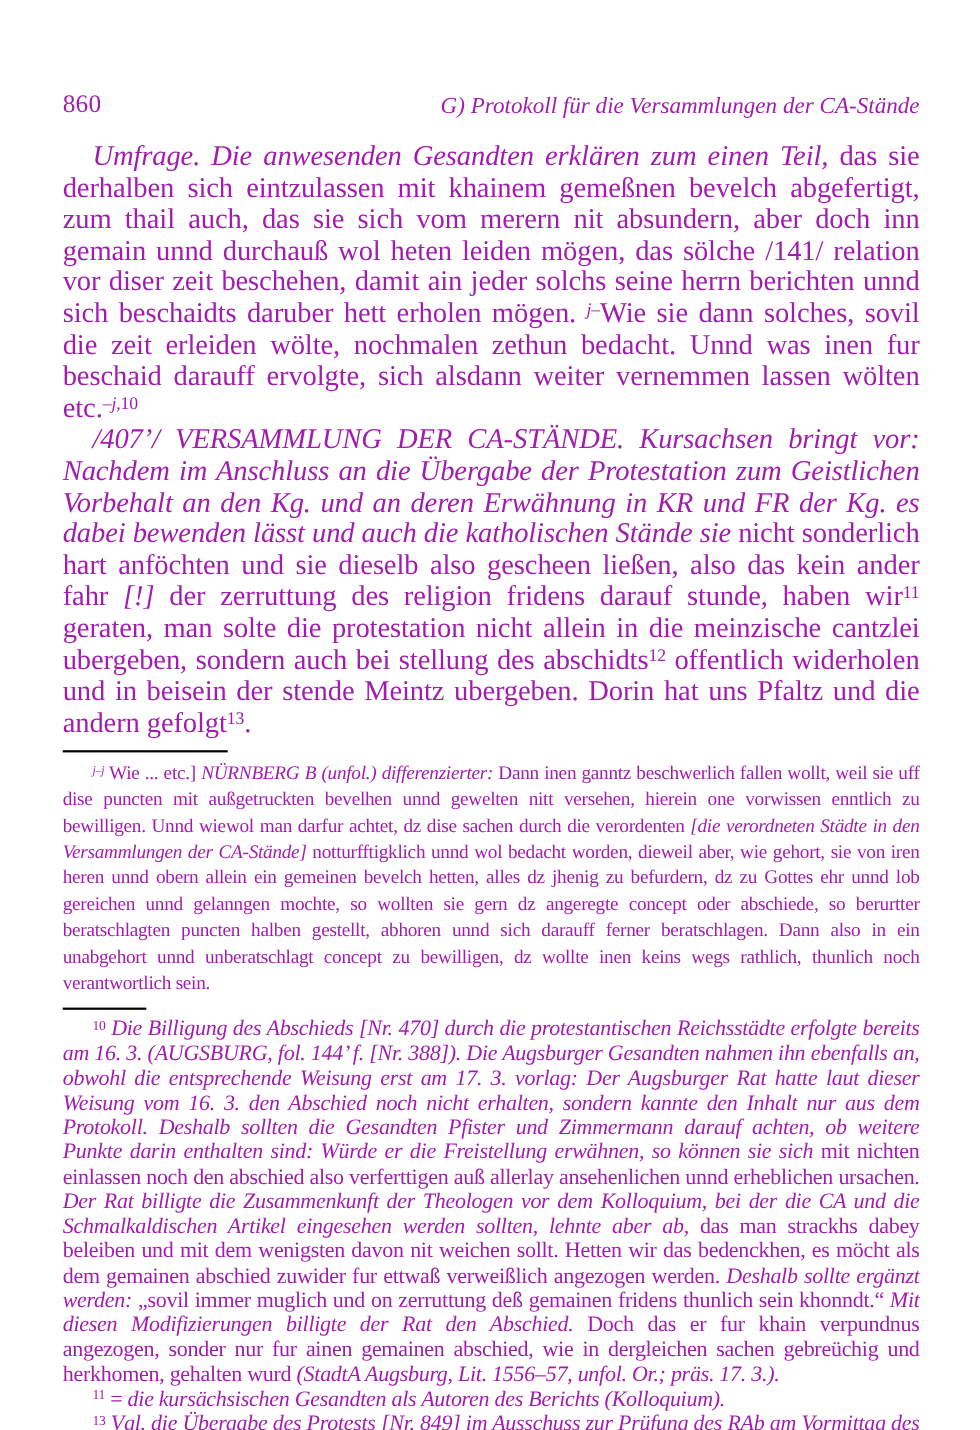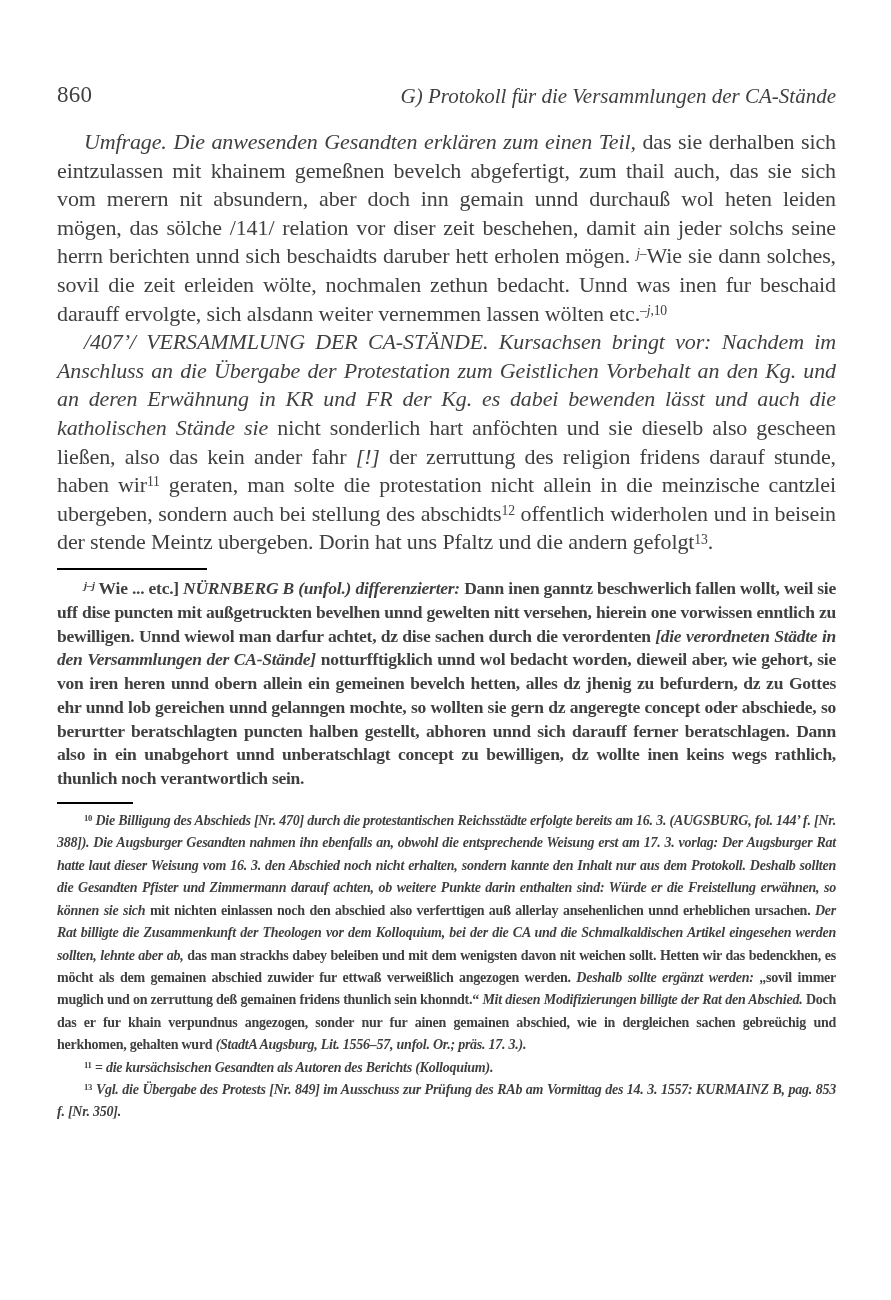--- a/index.html
+++ b/index.html
@@ -4,37 +4,37 @@
 <style>
   html, body { margin: 0; padding: 0; background: #ffffff; }
   .page {
     position: relative;
     width: 891px;
     height: 1300px;
     background: #ffffff;
     box-sizing: border-box;
     padding: 82px 55px 0 57px;
     font-family: "Liberation Serif", serif;
-    color: #404040;
+    color: #a21caf;
     overflow: hidden;
   }
   .header { position: relative; height: 28px; margin-bottom: 18px; }
   .pagenum { position: absolute; left: 0; top: 0; font-size: 23px; letter-spacing: 0.2px; }
   .runtitle { position: absolute; left: 0; right: 0; top: 2px; text-align: right; font-size: 21px; font-style: italic; }
-  .bodytext { font-size: 22px; line-height: 28.6px; text-align: justify; letter-spacing: -0.12px; }
+  .bodytext { font-size: 26px; line-height: 28.6px; text-align: justify; letter-spacing: -0.12px; }
   .para { margin: 0; text-indent: 27px; }
   .it { font-style: italic; }
   sup { font-size: 0.62em; line-height: 0; vertical-align: baseline; position: relative; top: -0.42em; }
   .fnrule { border-top: 2px solid #000; height: 0; }
   .fnrule-long { width: 150px; margin: 11px 0 7px 0; }
   .fnrule-short { width: 76px; margin: 11px 0 6px 0; }
-  .fnblock { text-align: justify; font-weight: bold; }
+  .fnblock { text-align: justify; }
   .fn { margin: 0; text-indent: 27px; }
   .apparatus .fn { font-size: 17.5px; line-height: 23.8px; letter-spacing: -0.25px; }
-  .commentary .fn { font-size: 14px; line-height: 22.4px; letter-spacing: -0.25px; }
+  .commentary .fn { font-size: 20px; line-height: 22.4px; letter-spacing: -0.25px; }
 </style>
 </head>
 <body>
 
 <div class="page">
   <div class="header">
     <span class="pagenum">860</span>
     <span class="runtitle">G) Protokoll für die Versammlungen der CA-Stände</span>
   </div>
 

